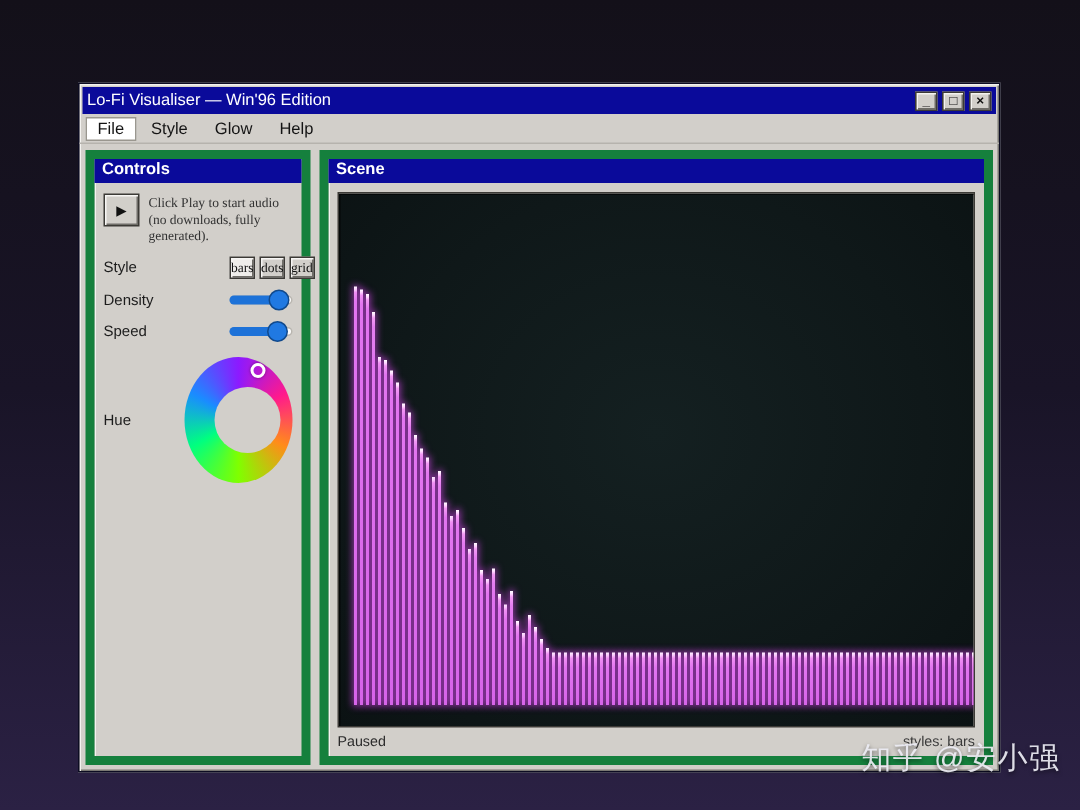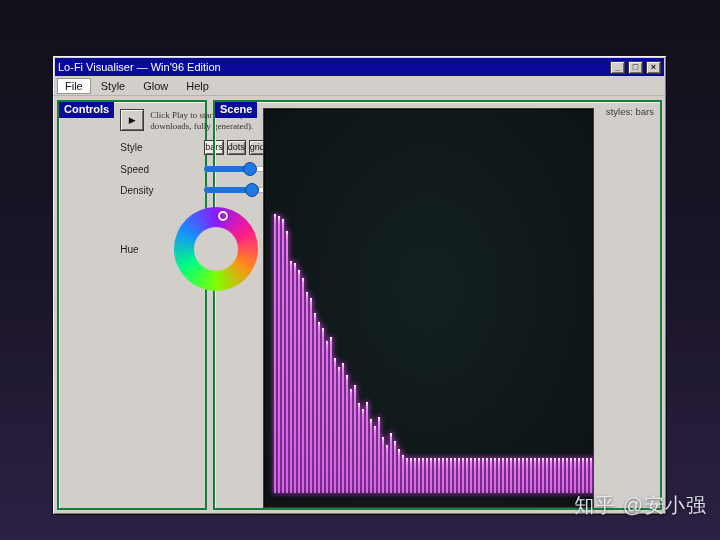--- a/index.html
+++ b/index.html
@@ -34,23 +34,23 @@
   .menubar {
     height: 20px; display: flex; align-items: center; padding: 0 4px;
     border-bottom: 1px solid #b6b3ad; gap: 2px;
   }
   .menu-item { font-size: 11px; color: #141414; padding: 2px 8px; }
   .menu-item.active { background: #ffffff; border: 1px solid #9a978f; padding: 1px 7px; }
 
   
   .content { flex: 1; display: flex; gap: 6px; padding: 4px; min-height: 0; }
   .panel {
-    border: 2px solid #15803d;
+    border: 6px solid #15803d;
     box-shadow: inset 1px 1px 0 #f4f3f0;
-    display: flex; flex-direction: row; min-height: 0;
+    display: flex; flex-direction: column; min-height: 0;
   }
   .panel-header {
     height: 16px; background: #0a0a9a; color: #fff; font-size: 11px;
     font-weight: bold; padding: 1px 5px 0 5px; flex: none;
   }
   .controls { width: 150px; flex: none; }
   .scene { flex: 1; }
 
   
   .controls-body { flex: 1; padding: 7px 6px; font-size: 10px; color: #222; }
@@ -62,20 +62,21 @@
     font-size: 9px; text-align: center; line-height: 20px; color: #111;
   }
   .play-hint { font-size: 9px; line-height: 11px; color: #333; padding-top: 1px; font-family: Liberation Serif, serif; }
   .row { display: flex; align-items: center; margin-bottom: 7px; gap: 32px; }
   .row-label { width: 52px; flex: none; font-size: 10px; color: #1c1c1c; }
   .style-btns { display: flex; gap: 3px; flex: 1; }
   .style-btn {
     flex: 1; height: 15px; font-size: 9px; text-align: right; line-height: 13px;
     background: #d2cfca; border: 1px solid #3c3a36; color: #111;
     box-shadow: inset 1px 1px 0 #f7f6f4, inset -1px -1px 0 #6f6d68;
+    font-family: Liberation Serif, serif;
   }
   .style-btn.active { background: #efedea; }
   .slider { position: relative; flex: 1; height: 14px; }
   .slider .track {
     position: absolute; left: 0; right: 0; top: 4px; height: 6px;
     background: #fdfdfd; border-radius: 3px; border: 1px solid #b9b6b0;
   }
   .slider .fill {
     position: absolute; left: 0; top: 4px; height: 6px;
     background: #1d72d8; border-radius: 3px;
@@ -172,34 +173,34 @@
         <div class="row">
           <span class="row-label">Style</span>
           <div class="style-btns">
             <span class="style-btn active">bars</span>
             <span class="style-btn">dots</span>
             <span class="style-btn">grid</span>
           </div>
         </div>
 
         <div class="row">
+          <span class="row-label">Density</span>
+          <div class="slider">
+            <div class="track"></div>
+            <div class="fill" style="width: 78%;"></div>
+            <div class="thumb" style="left: 78%;"></div>
+          </div>
+        </div>
+
+        <div class="row">
           <span class="row-label">Speed</span>
           <div class="slider">
             <div class="track"></div>
             <div class="fill" style="width: 75%;"></div>
             <div class="thumb" style="left: 75%;"></div>
-          </div>
-        </div>
-
-        <div class="row">
-          <span class="row-label">Density</span>
-          <div class="slider">
-            <div class="track"></div>
-            <div class="fill" style="width: 78%;"></div>
-            <div class="thumb" style="left: 78%;"></div>
           </div>
         </div>
 
 
         <div class="hue-row">
           <span class="row-label">Hue</span>
           <div class="hue-wheel">
             <div class="hue-cursor"></div>
           </div>
         </div>
@@ -313,20 +314,21 @@
               <div class="bar" style="height: 35px;"></div>
               <div class="bar" style="height: 35px;"></div>
               <div class="bar" style="height: 35px;"></div>
               <div class="bar" style="height: 35px;"></div>
               <div class="bar" style="height: 35px;"></div>
               <div class="bar" style="height: 35px;"></div>
             </div>
         </div>
       </div>
       <div class="statusbar">
+        <span class="status-left">Paused</span>
         <span class="status-right">styles: bars</span>
       </div>
     </div>
 
   </div>
 </div>
 
 <div class="watermark">知乎 @安小强</div>
 
 </body></html>

